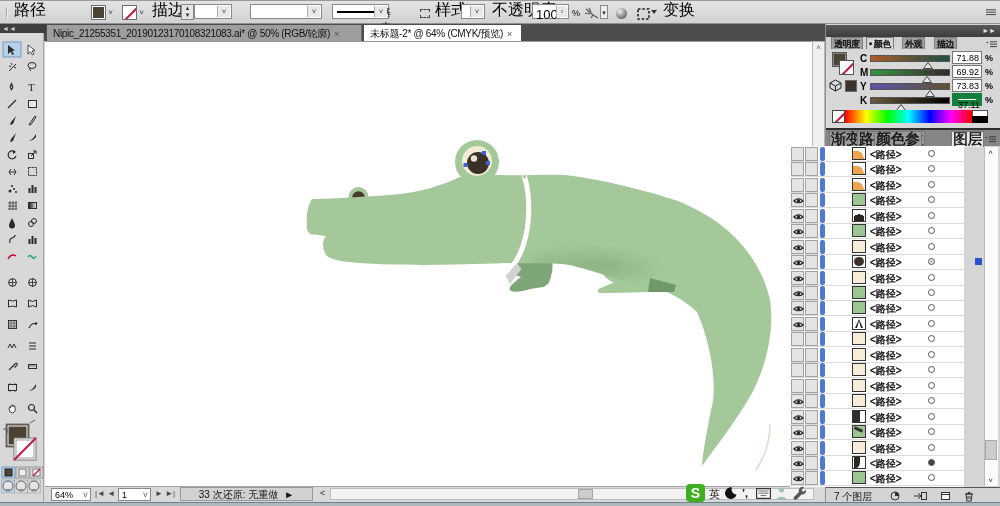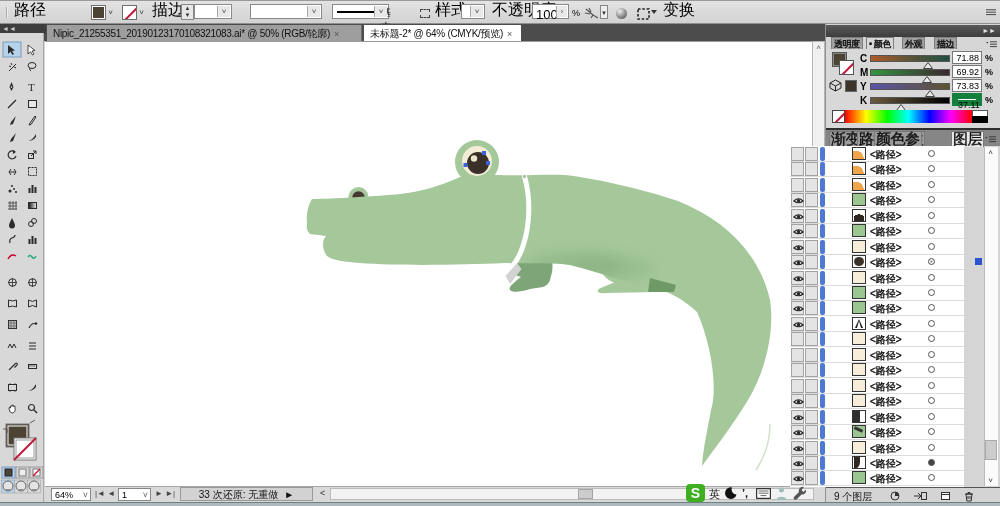--- a/index.html
+++ b/index.html
@@ -734,21 +734,21 @@
       <span class="targ"></span>
     </div>
   </div>
 <div id="layscroll" class="abs"></div>
 <div class="abs sarr" style="left:984px;top:148px;color:#333">˄</div>
 <div class="abs sarr" style="left:984px;top:476px;color:#333">˅</div>
 <div class="abs" style="left:985px;top:440px;width:12px;height:20px;background:#ccc;border:1px solid #aaa"></div>
 <div class="abs" style="left:975px;top:258px;width:7px;height:7px;background:#2b52d0"></div>
 
 <div id="laybottom" class="abs">
-    <span style="position:absolute;left:8px;top:2px">9 个图层</span>
+    <span style="position:absolute;left:8px;top:2px">7 个图层</span>
 <svg style="position:absolute;left:64px;top:3px" width="11" height="10" viewBox="0 0 11 10">
       <circle cx="5" cy="5" r="4" fill="none" stroke="#333"></circle>
       <path d="M5 5 L5 1 A4 4 0 0 1 9 5 Z" fill="#333"></path>
     </svg>
 <svg style="position:absolute;left:88px;top:3px" width="13" height="10" viewBox="0 0 13 10">
       <path d="M0 5 H6 M4 2 L7 5 L4 8" fill="none" stroke="#333"></path>
       <rect x="7.5" y="1.5" width="5" height="7" fill="none" stroke="#333"></rect>
     </svg>
 <svg style="position:absolute;left:114px;top:3px" width="11" height="10" viewBox="0 0 11 10">
       <rect x="1.5" y="1.5" width="8" height="7" fill="#f8f8f8" stroke="#333"></rect>

